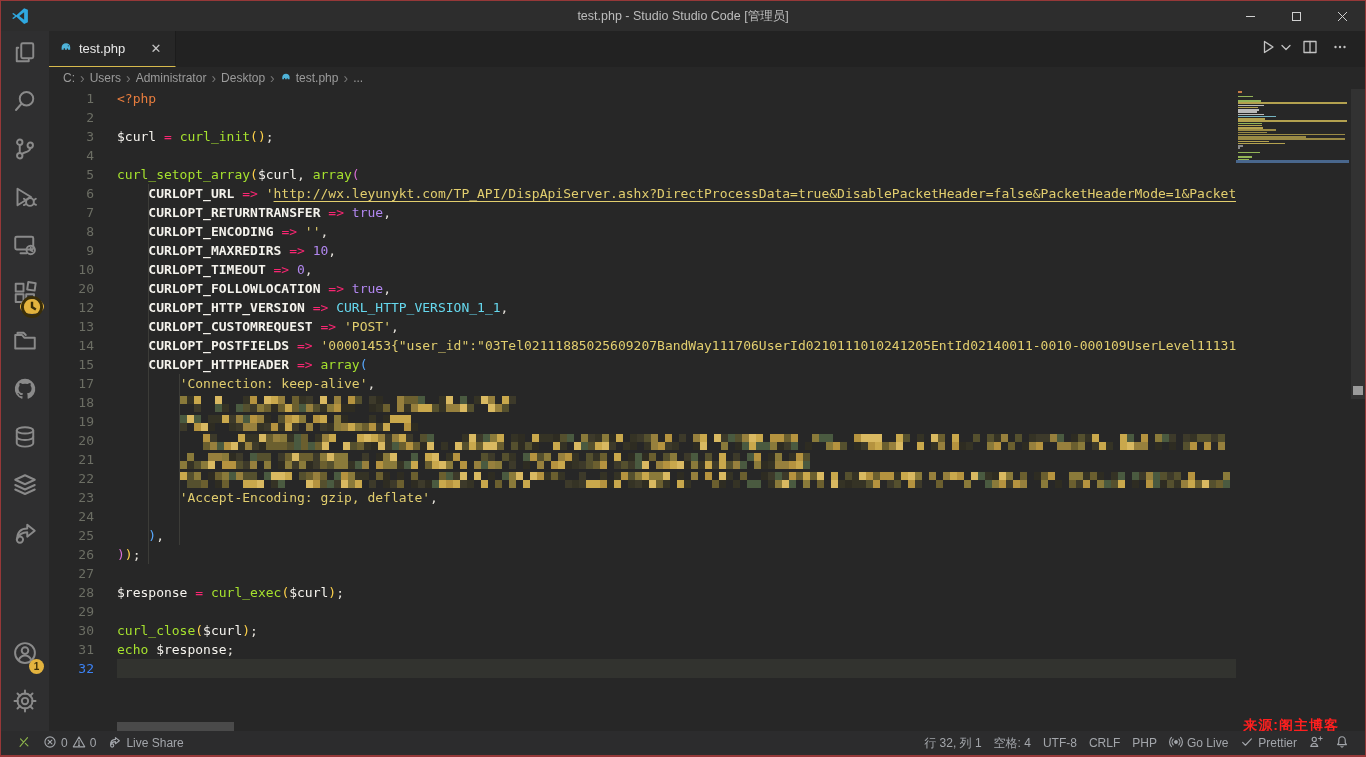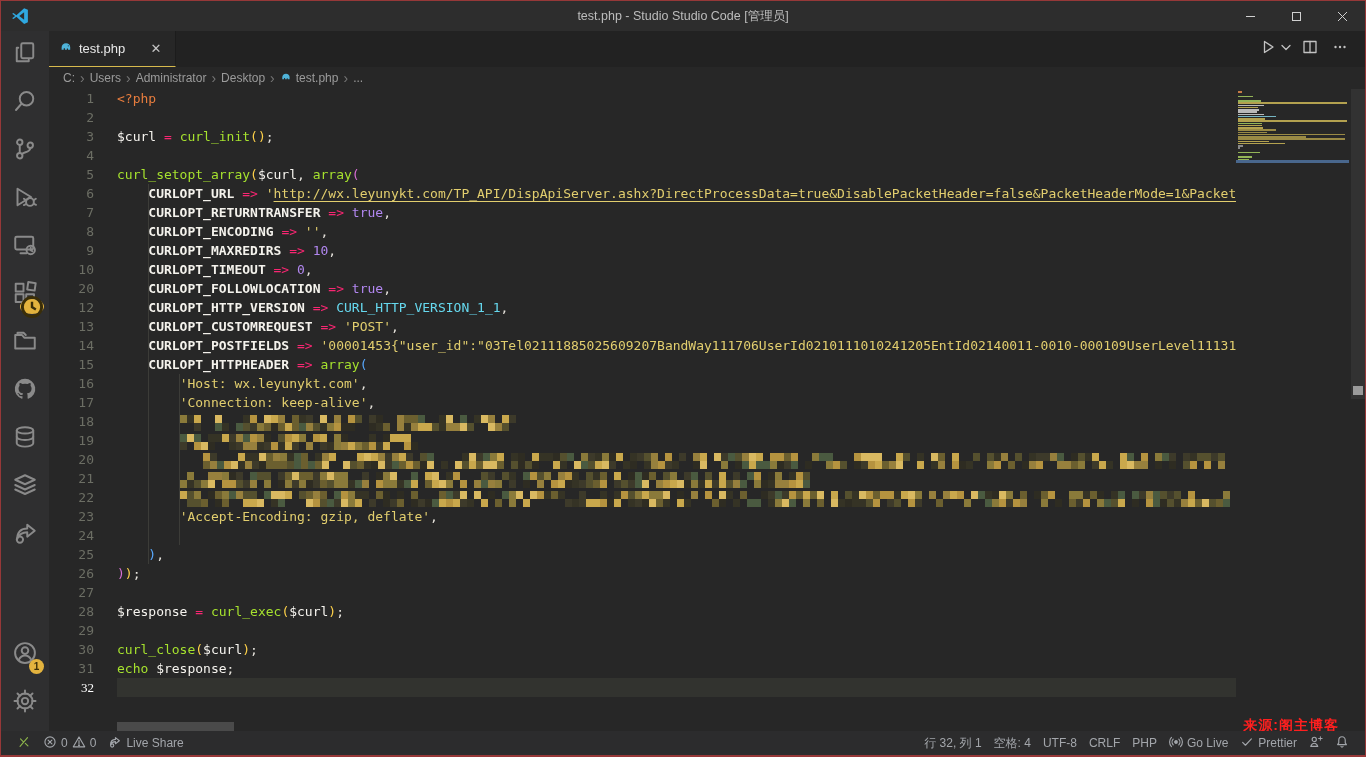--- a/index.html
+++ b/index.html
@@ -36,21 +36,21 @@
   .bc-sep{color:#767676;font-size:14px;margin:0 2px;}
   .bc-item{display:flex;align-items:center;gap:4px;}
   
   .editor{position:absolute;left:48px;top:88px;right:0;bottom:24px;background:#272727;overflow:hidden;}
   .code-lines{position:absolute;left:0;top:0;right:129px;}
   .row{display:flex;height:19px;font-family:"DejaVu Sans Mono","Liberation Mono",monospace;font-size:13px;line-height:19px;}
   .ln{width:45px;flex:0 0 45px;text-align:right;padding-right:0;color:#6c6e64;user-select:none;}
   .lg{width:23px;flex:0 0 23px;}
   .lc{flex:1;white-space:pre;overflow:hidden;position:relative;}
   .row.cur .lc{background:#32332f;}
-  .row.cur .ln{color:#ffffff;font-family:Liberation Serif, serif;}
+  .row.cur .ln{color:#3b82f6;}
   .c-tag{color:#e87d3e}.c-pln{color:#e6e3dc}.c-var{color:#f6f4ef}.c-op{color:#f92672}
   .c-fn{color:#a6e22e}.c-str{color:#e2ce6e}.c-num{color:#b287f1}
   .c-const{color:#f4f2ec;font-weight:bold}.c-cconst{color:#66d9ef}
   .c-link{color:#e2ce6e;text-decoration:underline;text-underline-offset:3px}
   .c-b1{color:#ffd24a}.c-b2{color:#d96fd6}.c-b3{color:#58a9ff}.c-kw{color:#a6e22e}
   .mosaic{display:inline-block;height:17px;vertical-align:middle;line-height:0;white-space:normal;overflow:hidden;margin-top:1px;}
   .mcell{display:inline-block;width:7px;height:8px;}
   .iguide{position:absolute;width:1px;background:#3c3c38;}
   
   .minimap{position:absolute;top:0;right:14px;width:115px;bottom:0;background:#272727;}
@@ -338,25 +338,20 @@
         </div>
         <div class="row">
           <span class="ln">14</span>
           <span class="lg"></span>
           <span class="lc"><span class="c-pln">    </span><span class="c-const">CURLOPT_POSTFIELDS</span><span class="c-pln"> </span><span class="c-op">=&gt;</span><span class="c-pln"> </span><span class="c-str">'00001453{"user_id":"03Tel02111885025609207BandWay111706UserId0210111010241205EntId02140011-0010-000109UserLevel111310U</span></span>
         </div>
         <div class="row">
           <span class="ln">15</span>
           <span class="lg"></span>
           <span class="lc"><span class="c-pln">    </span><span class="c-const">CURLOPT_HTTPHEADER</span><span class="c-pln"> </span><span class="c-op">=&gt;</span><span class="c-pln"> </span><span class="c-fn">array</span><span class="c-b3">(</span></span>
-        </div>
-        <div class="row">
-          <span class="ln">16</span>
-          <span class="lg"></span>
-          <span class="lc"><span class="c-pln">        </span><span class="c-str">'Host: wx.leyunykt.com'</span><span class="c-pln">,</span></span>
         </div>
         <div class="row">
           <span class="ln">17</span>
           <span class="lg"></span>
           <span class="lc"><span class="c-pln">        </span><span class="c-str">'Connection: keep-alive'</span><span class="c-pln">,</span></span>
         </div>
         <div class="row">
           <span class="ln">18</span>
           <span class="lg"></span>
           <span class="lc"><span class="c-pln">        </span><span class="mosaic" style="width: 337px;"><span class="mcell" style="background: rgb(138, 122, 58);"></span><span class="mcell" style="background: rgb(53, 51, 37);"></span><span class="mcell" style="background: rgb(201, 168, 76);"></span><span class="mcell" style="background: transparent;"></span><span class="mcell" style="background: transparent;"></span><span class="mcell" style="background: rgb(217, 185, 97);"></span><span class="mcell" style="background: transparent;"></span><span class="mcell" style="background: transparent;"></span><span class="mcell" style="background: transparent;"></span><span class="mcell" style="background: rgb(53, 51, 37);"></span><span class="mcell" style="background: rgb(181, 147, 63);"></span><span class="mcell" style="background: transparent;"></span><span class="mcell" style="background: rgb(217, 185, 97);"></span><span class="mcell" style="background: rgb(201, 168, 76);"></span><span class="mcell" style="background: rgb(151, 128, 61);"></span><span class="mcell" style="background: transparent;"></span><span class="mcell" style="background: rgb(107, 95, 47);"></span><span class="mcell" style="background: rgb(53, 51, 37);"></span><span class="mcell" style="background: rgb(61, 58, 42);"></span><span class="mcell" style="background: transparent;"></span><span class="mcell" style="background: rgb(217, 185, 97);"></span><span class="mcell" style="background: transparent;"></span><span class="mcell" style="background: rgb(151, 128, 61);"></span><span class="mcell" style="background: transparent;"></span><span class="mcell" style="background: rgb(181, 147, 63);"></span><span class="mcell" style="background: rgb(85, 80, 46);"></span><span class="mcell" style="background: transparent;"></span><span class="mcell" style="background: rgb(61, 58, 42);"></span><span class="mcell" style="background: rgb(46, 44, 34);"></span><span class="mcell" style="background: transparent;"></span><span class="mcell" style="background: transparent;"></span><span class="mcell" style="background: rgb(151, 128, 61);"></span><span class="mcell" style="background: rgb(107, 95, 47);"></span><span class="mcell" style="background: rgb(107, 95, 47);"></span><span class="mcell" style="background: rgb(74, 90, 64);"></span><span class="mcell" style="background: transparent;"></span><span class="mcell" style="background: transparent;"></span><span class="mcell" style="background: rgb(53, 51, 37);"></span><span class="mcell" style="background: rgb(217, 185, 97);"></span><span class="mcell" style="background: transparent;"></span><span class="mcell" style="background: rgb(74, 90, 64);"></span><span class="mcell" style="background: transparent;"></span><span class="mcell" style="background: rgb(53, 51, 37);"></span><span class="mcell" style="background: rgb(217, 185, 97);"></span><span class="mcell" style="background: rgb(151, 128, 61);"></span><span class="mcell" style="background: transparent;"></span><span class="mcell" style="background: rgb(201, 168, 76);"></span><span class="mcell" style="background: rgb(61, 58, 42);"></span><span class="mcell" style="background: transparent;"></span><span class="mcell" style="background: transparent;"></span><span class="mcell" style="background: rgb(61, 58, 42);"></span><span class="mcell" style="background: transparent;"></span><span class="mcell" style="background: transparent;"></span><span class="mcell" style="background: rgb(74, 90, 64);"></span><span class="mcell" style="background: rgb(53, 51, 37);"></span><span class="mcell" style="background: transparent;"></span><span class="mcell" style="background: rgb(74, 90, 64);"></span><span class="mcell" style="background: rgb(85, 80, 46);"></span><span class="mcell" style="background: rgb(61, 58, 42);"></span><span class="mcell" style="background: rgb(138, 122, 58);"></span><span class="mcell" style="background: rgb(107, 95, 47);"></span><span class="mcell" style="background: rgb(46, 44, 34);"></span><span class="mcell" style="background: rgb(107, 95, 47);"></span><span class="mcell" style="background: rgb(201, 168, 76);"></span><span class="mcell" style="background: rgb(107, 95, 47);"></span><span class="mcell" style="background: rgb(74, 90, 64);"></span><span class="mcell" style="background: rgb(151, 128, 61);"></span><span class="mcell" style="background: rgb(85, 80, 46);"></span><span class="mcell" style="background: rgb(53, 51, 37);"></span><span class="mcell" style="background: rgb(138, 122, 58);"></span><span class="mcell" style="background: rgb(181, 147, 63);"></span><span class="mcell" style="background: rgb(46, 44, 34);"></span><span class="mcell" style="background: rgb(46, 44, 34);"></span><span class="mcell" style="background: transparent;"></span><span class="mcell" style="background: transparent;"></span><span class="mcell" style="background: rgb(46, 44, 34);"></span><span class="mcell" style="background: rgb(53, 51, 37);"></span><span class="mcell" style="background: rgb(107, 95, 47);"></span><span class="mcell" style="background: transparent;"></span><span class="mcell" style="background: rgb(151, 128, 61);"></span><span class="mcell" style="background: rgb(53, 51, 37);"></span><span class="mcell" style="background: rgb(151, 128, 61);"></span><span class="mcell" style="background: rgb(201, 168, 76);"></span><span class="mcell" style="background: rgb(201, 168, 76);"></span><span class="mcell" style="background: rgb(85, 80, 46);"></span><span class="mcell" style="background: rgb(53, 51, 37);"></span><span class="mcell" style="background: rgb(151, 128, 61);"></span><span class="mcell" style="background: rgb(151, 128, 61);"></span><span class="mcell" style="background: rgb(217, 185, 97);"></span><span class="mcell" style="background: rgb(85, 80, 46);"></span><span class="mcell" style="background: transparent;"></span><span class="mcell" style="background: transparent;"></span><span class="mcell" style="background: rgb(217, 185, 97);"></span><span class="mcell" style="background: rgb(151, 128, 61);"></span><span class="mcell" style="background: rgb(85, 80, 46);"></span><span class="mcell" style="background: transparent;"></span></span></span>

